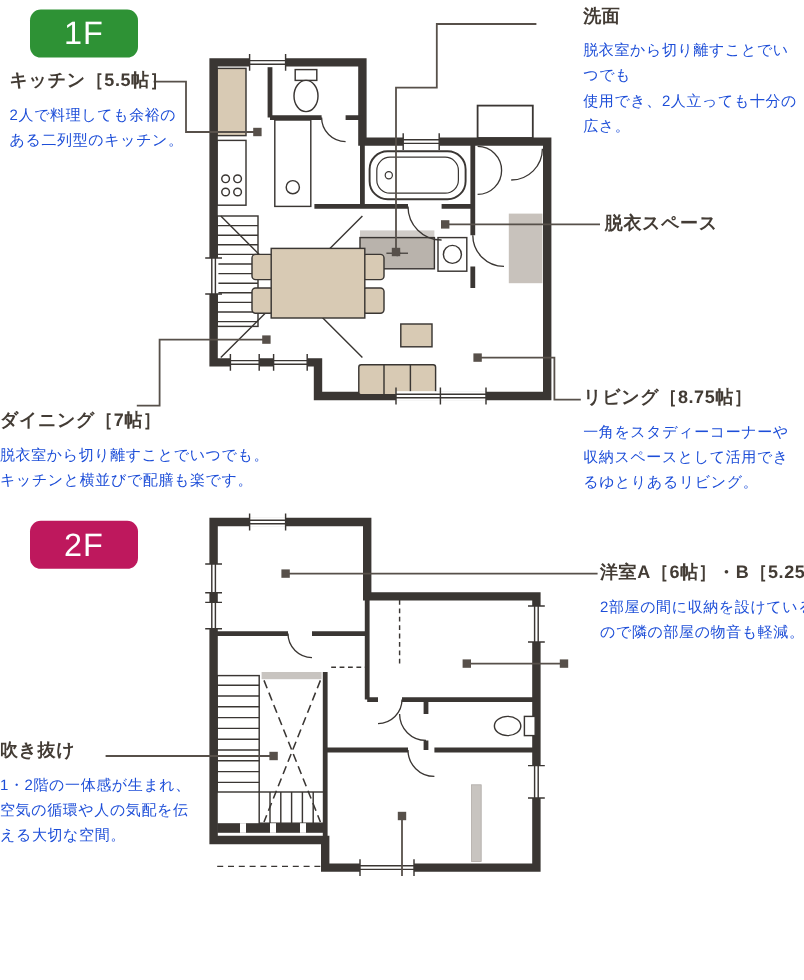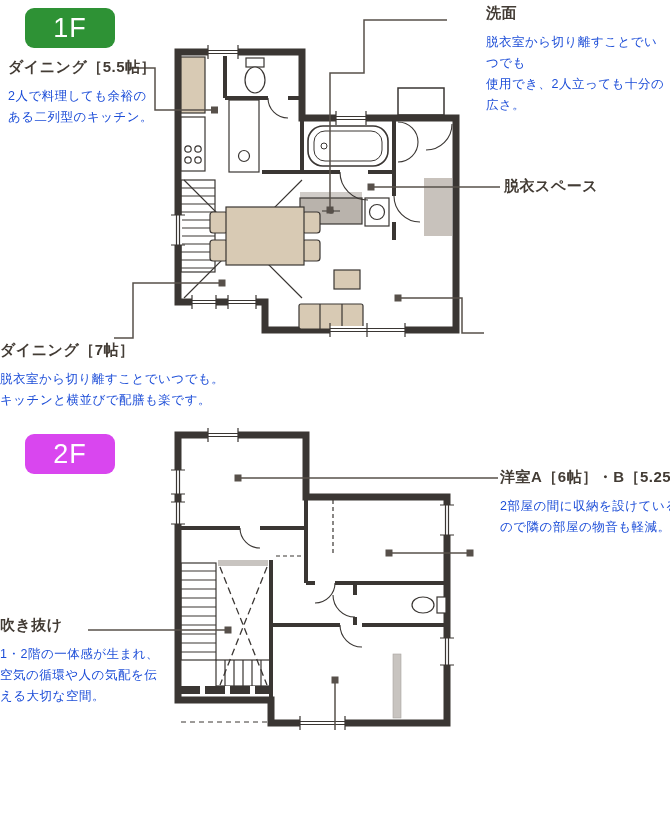--- a/index.html
+++ b/index.html
@@ -233,38 +233,44 @@
       <rect x="234.5" y="474.5" width="7" height="7"></rect>
       <rect x="385.5" y="549.5" width="7" height="7"></rect>
       <rect x="466.5" y="549.5" width="7" height="7"></rect>
       <rect x="224.5" y="626.5" width="7" height="7"></rect>
       <rect x="331.5" y="676.5" width="7" height="7"></rect>
     </g>
   </svg>
 
   <div class="badge" style="left:25px;top:8px;background:#2e9235;">1F</div>
 
-  <div class="badge" style="left:25px;top:434px;background:#d946ef;">2F</div>
+  <div class="badge" style="left:25px;top:434px;background:#be185d;">2F</div>
 
   <div class="callout" style="left:8px;top:58px;">
-    <div class="callout-title">ダイニング［5.5帖］</div>
+    <div class="callout-title">キッチン［5.5帖］</div>
     <div class="callout-body">2人で料理しても余裕の
 ある二列型のキッチン。</div>
   </div>
 
   <div class="callout" style="left:450px;top:4px;margin-left:36px;">
     <div class="callout-title">洗面</div>
     <div class="callout-body">脱衣室から切り離すことでいつでも
 使用でき、2人立っても十分の広さ。</div>
   </div>
 
   <div class="callout" style="left:504px;top:177px;">
     <div class="callout-title">脱衣スペース</div>
   </div>
 
+  <div class="callout" style="left:486px;top:322px;">
+    <div class="callout-title">リビング［8.75帖］</div>
+    <div class="callout-body">一角をスタディーコーナーや
+収納スペースとして活用でき
+るゆとりあるリビング。</div>
+  </div>
 
   <div class="callout" style="left:0px;top:341px;">
     <div class="callout-title">ダイニング［7帖］</div>
     <div class="callout-body">脱衣室から切り離すことでいつでも。
 キッチンと横並びで配膳も楽です。</div>
   </div>
 
   <div class="callout" style="left:500px;top:468px;">
     <div class="callout-title">洋室A［6帖］・B［5.25帖］</div>
     <div class="callout-body">2部屋の間に収納を設けている

